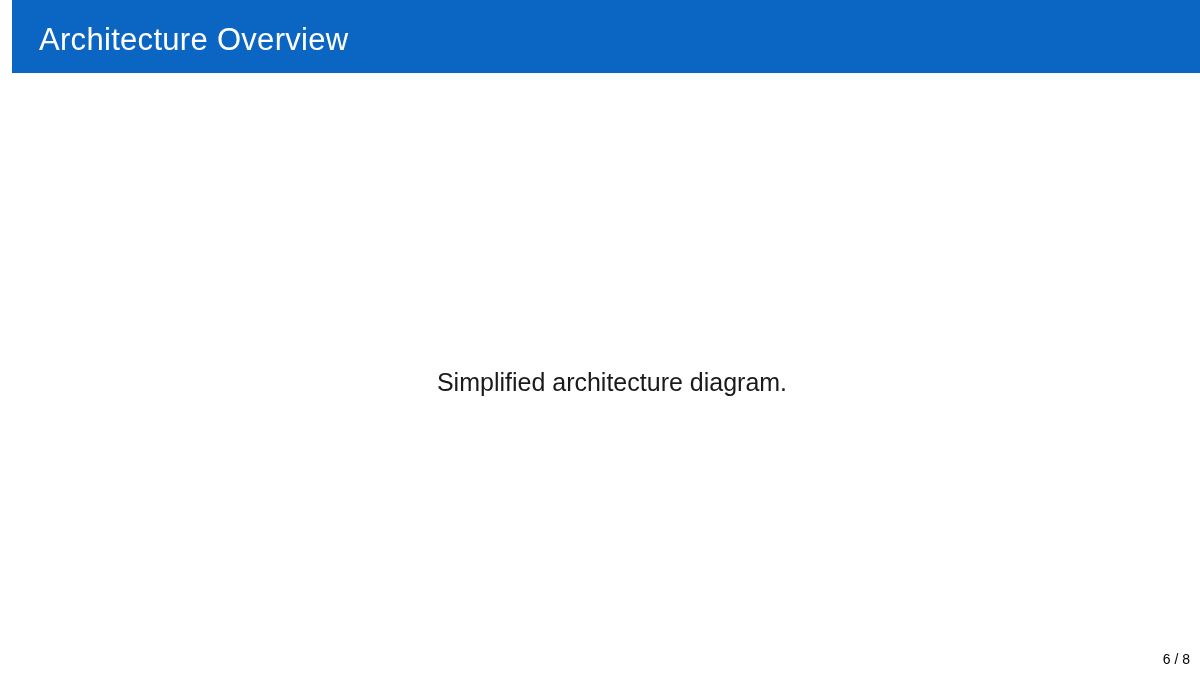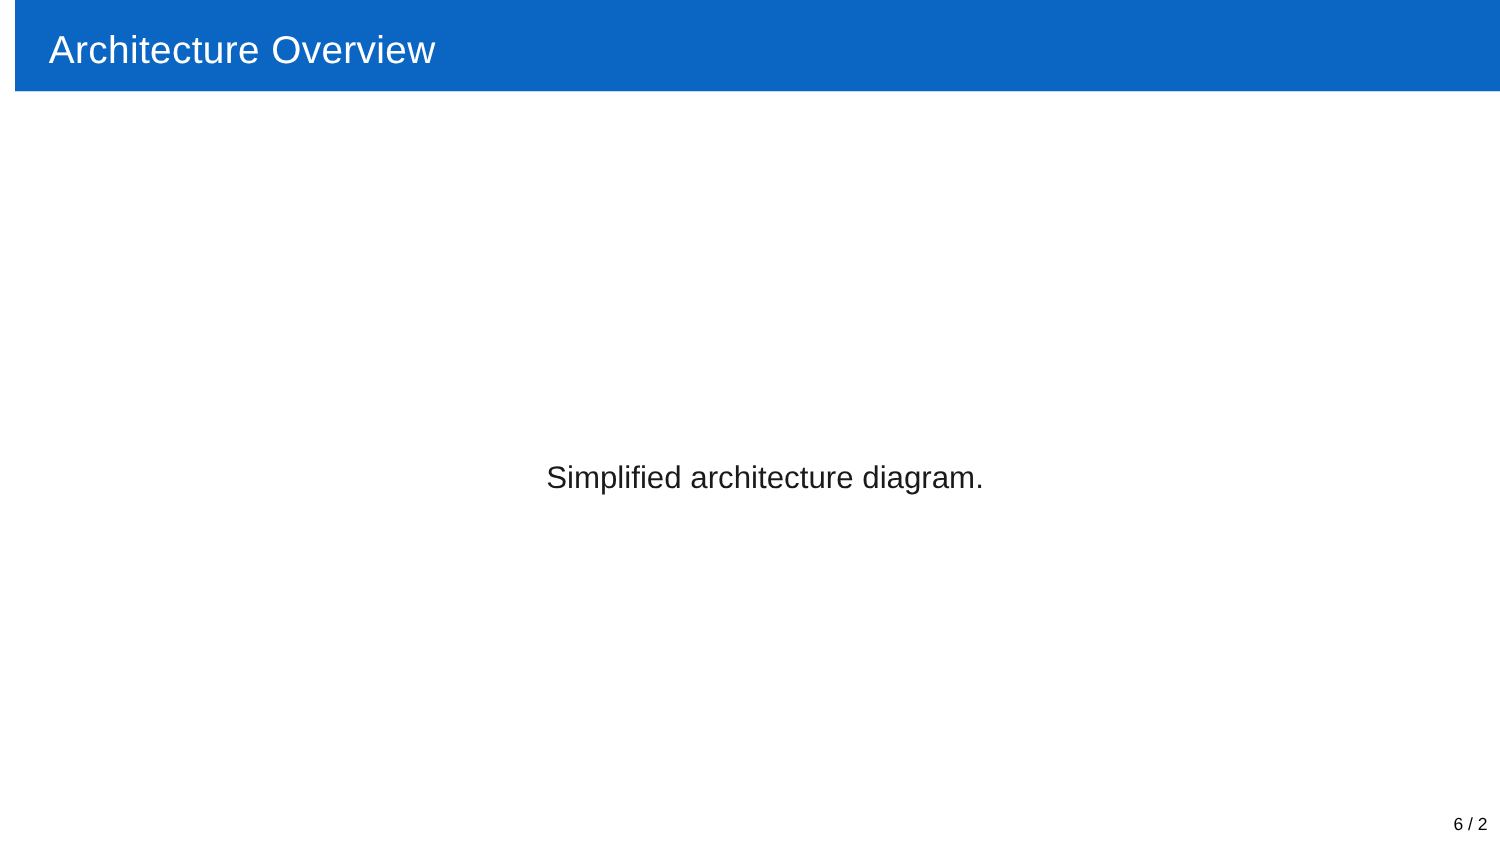--- a/index.html
+++ b/index.html
@@ -94,15 +94,15 @@
 
 <div class="slide">
 
   <header class="titlebar">
     <h1 class="title">Architecture Overview</h1>
   </header>
 
 
   <p class="caption">Simplified architecture diagram.</p>
 
-  <div class="page-number">6 / 2</div>
+  <div class="page-number">6 / 8</div>
 
 </div>
 
 </body></html>

